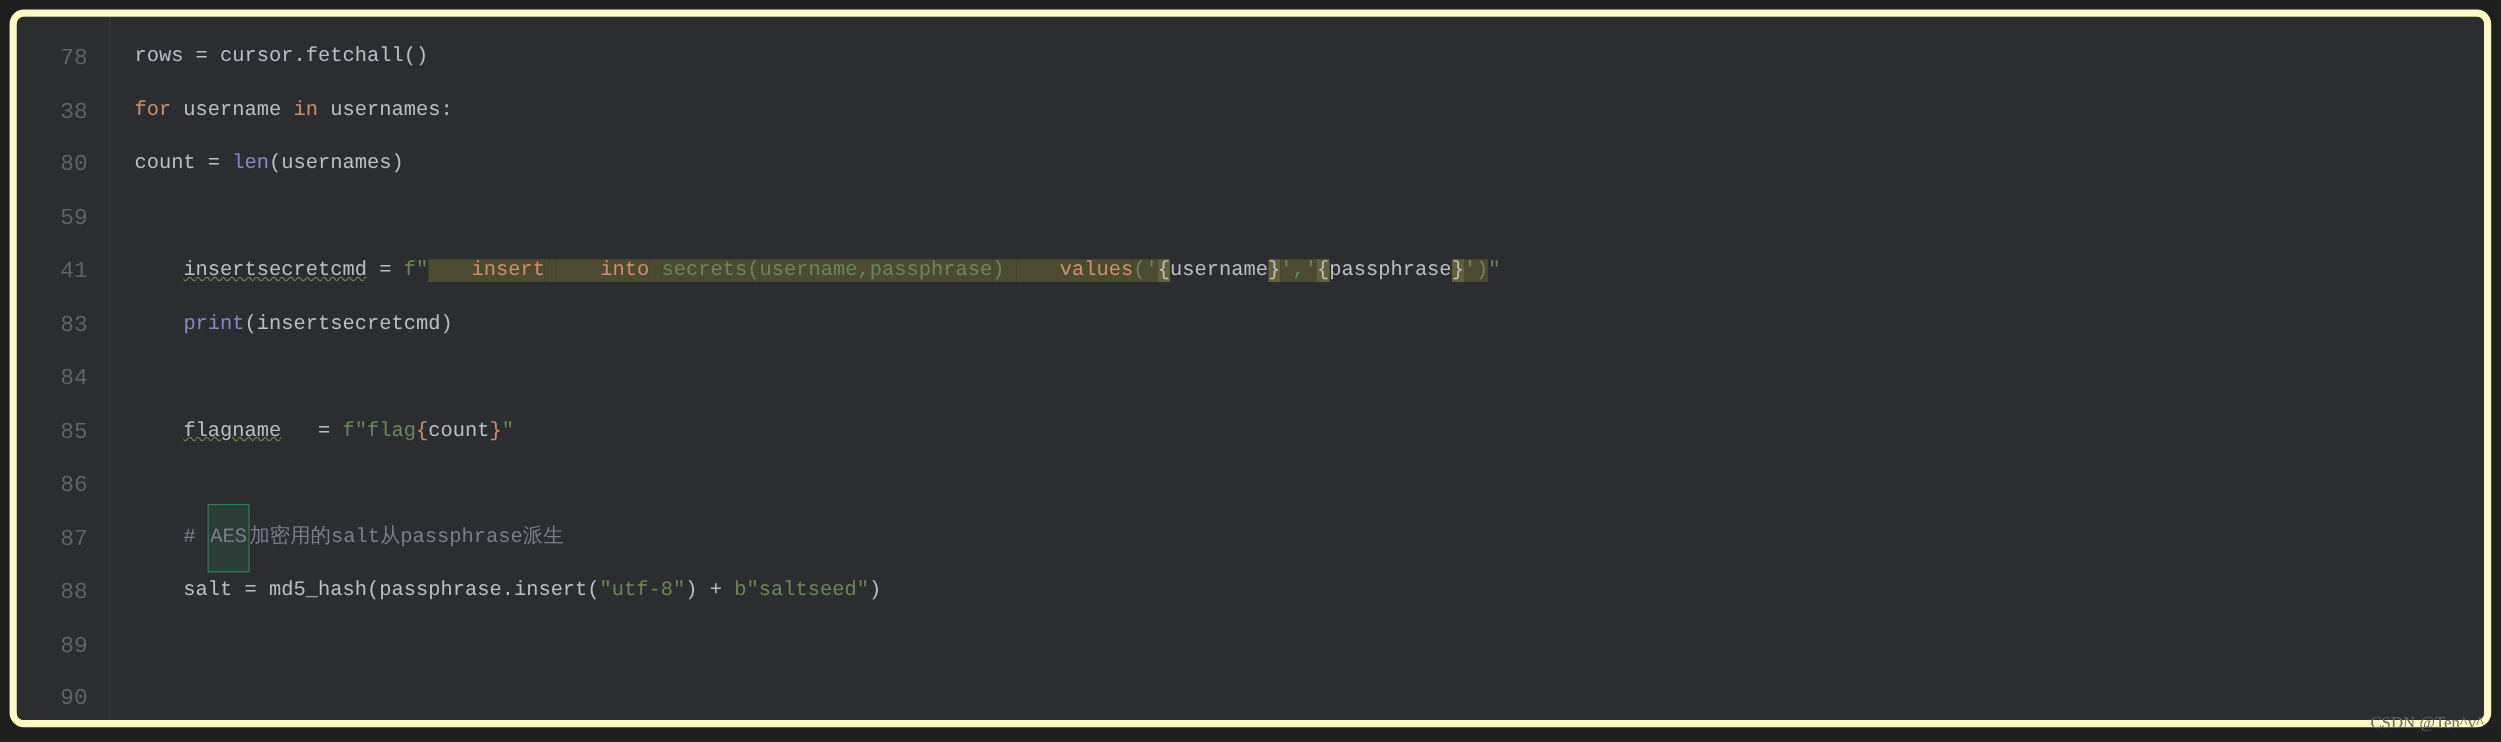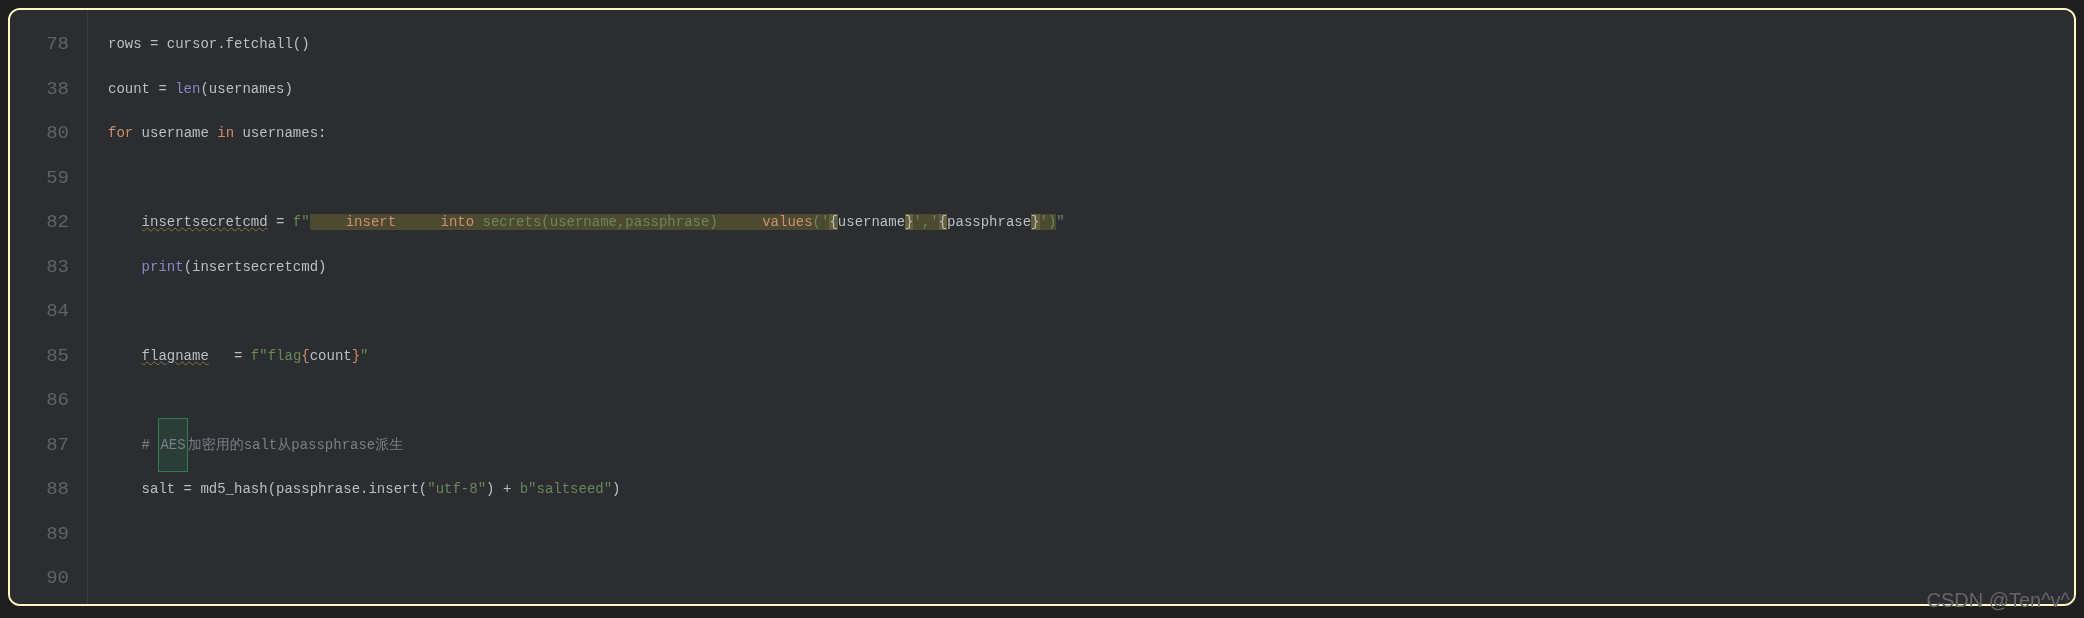--- a/index.html
+++ b/index.html
@@ -6,21 +6,21 @@
   body {
     background: #1f1f1f;
     font-family: 'SF Mono', 'Monaco', 'Consolas', 'Courier New', monospace;
     font-size: 18px;
     overflow: hidden;
     width: 2084px;
     height: 618px;
     position: relative;
   }
   .editor-frame {
-    border: 2px solid #fef9c3;
+    border: 6px solid #fef9c3;
     border-radius: 12px;
     margin: 8px;
     width: 2068px;
     height: 598px;
     overflow: hidden;
     background: #2b2d30;
     position: relative;
   }
   .code-area {
     display: flex;
@@ -43,21 +43,21 @@
   .code {
     background: #2b2d30;
     padding: 12px 0 12px 20px;
     flex: 1;
     color: #bcbec4;
   }
   .code-line {
     height: 44.5px;
     line-height: 44.5px;
     white-space: pre;
-    font-size: 14px;
+    font-size: 17px;
     font-family: Liberation Mono, monospace;
   }
   .tk-default { color: #bcbec4; }
   .tk-keyword { color: #cf8e6d; }
   .tk-builtin { color: #8888c6; }
   .tk-number { color: #6897bb; }
   .tk-string { color: #6a8759; }
   .tk-param { color: #aa7da7; }
   .tk-comment { color: #7a7e85; }
   .sq-warn { 
@@ -80,52 +80,52 @@
   .sel-box {
     border: 1px solid #2f7d54;
     background: rgba(47,125,84,0.2);
     padding: 18px 1px;
   }
   .watermark {
     position: absolute;
     bottom: 6px;
     right: 14px;
     color: #666;
-    font-size: 20px;
-    font-family: Liberation Sans, sans-serif;
+    font-size: 14px;
+    font-family: Liberation Serif, serif;
   }
 </style>
 </head>
 <body>
 
 <div class="editor-frame">
   <div class="code-area">
     <div class="gutter">
       <div class="gutter-line">78</div>
       <div class="gutter-line">38</div>
       <div class="gutter-line">80</div>
       <div class="gutter-line">59</div>
-      <div class="gutter-line">82</div>
+      <div class="gutter-line">41</div>
       <div class="gutter-line">83</div>
       <div class="gutter-line">84</div>
       <div class="gutter-line">85</div>
       <div class="gutter-line">86</div>
       <div class="gutter-line">87</div>
       <div class="gutter-line">88</div>
       <div class="gutter-line">89</div>
       <div class="gutter-line">90</div>
     </div>
     <div class="code">
 
       <div class="code-line"><span class="tk-default">rows = cursor.fetchall()</span></div>
 
 
+      <div class="code-line"><span class="tk-keyword">for</span><span class="tk-default"> username </span><span class="tk-keyword">in</span><span class="tk-default"> usernames:</span></div>
+
       <div class="code-line"><span class="tk-default">count = </span><span class="tk-builtin">len</span><span class="tk-default">(usernames)</span></div>
-
-      <div class="code-line"><span class="tk-keyword">for</span><span class="tk-default"> username </span><span class="tk-keyword">in</span><span class="tk-default"> usernames:</span></div>
 
 
       <div class="code-line"><span></span></div>
 
       <div class="code-line"><span class="tk-default">    </span><span class="tk-default sq-warn">insertsecretcmd</span><span class="tk-default"> = </span><span class="tk-string">f"</span><span class="sql-kw">insert</span><span class="sql-hl"> </span><span class="sql-kw">into</span><span class="sql-hl"> </span><span class="sql-hl">secrets(</span><span class="sql-hl tk-param">username</span><span class="sql-hl">,</span><span class="sql-hl tk-param">passphrase</span><span class="sql-hl">) </span><span class="sql-kw">values</span><span class="sql-hl">('</span><span class="sql-br tk-keyword">{</span><span class="tk-default">username</span><span class="sql-br tk-keyword">}</span><span class="sql-hl">','</span><span class="sql-br tk-keyword">{</span><span class="tk-default">passphrase</span><span class="sql-br tk-keyword">}</span><span class="sql-hl">')</span><span class="tk-string">"</span></div>
 
       <div class="code-line"><span class="tk-default">    </span><span class="tk-builtin">print</span><span class="tk-default">(insertsecretcmd)</span></div>
 
       <div class="code-line"><span></span></div>
 

